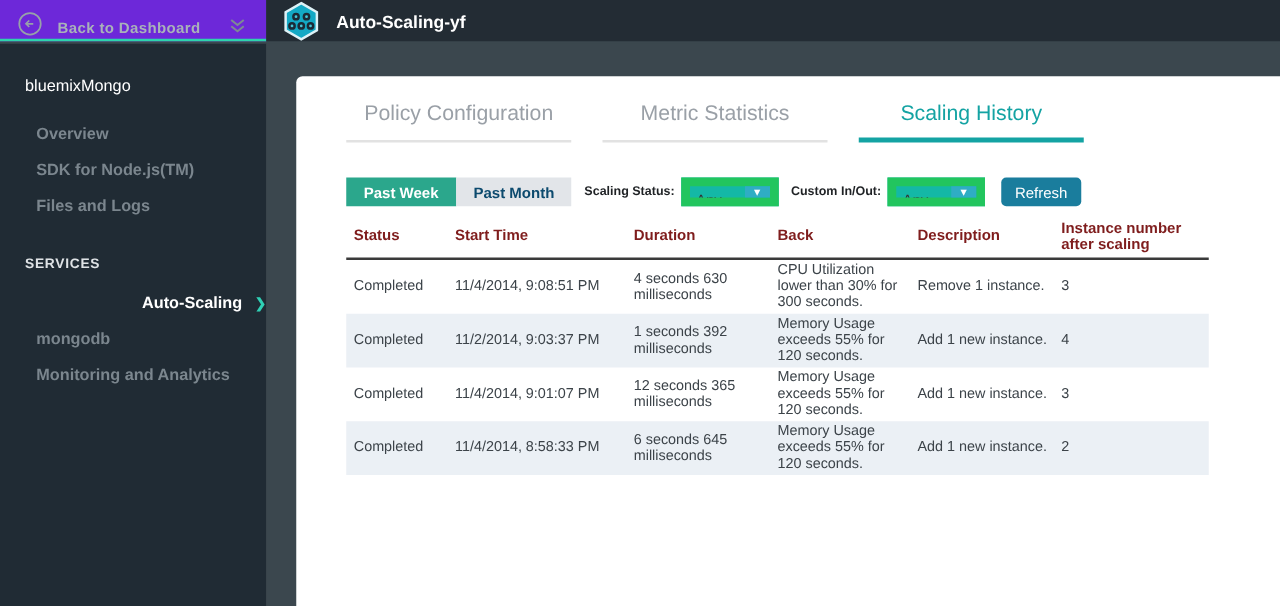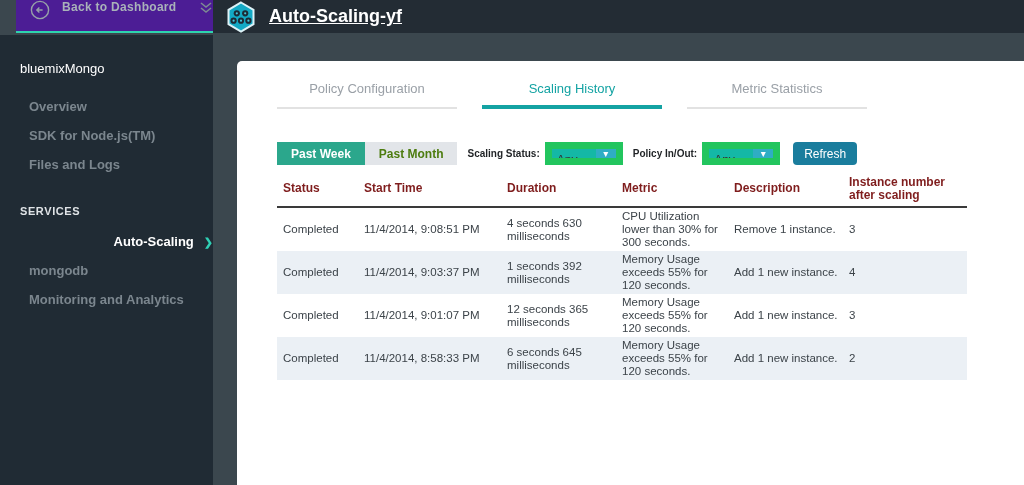--- a/index.html
+++ b/index.html
@@ -2,55 +2,55 @@
 <html><head>
 <meta charset="utf-8">
 <style>
   * { margin:0; padding:0; box-sizing:border-box; }
   html,body { width:1024px; height:485px; overflow:hidden;
     font-family:"Liberation Sans", sans-serif; background:#3b474e; }
   .app { position:relative; width:1024px; height:485px; }
 
   
   .topbar-left { position:absolute; left:0; top:0; width:213px; height:33px;
-    background:#4c1d95; border-bottom:2px solid #2ed3ae;
-    display:flex; align-items:flex-start; padding:0 14px 2px 14px; cursor:pointer;margin-left:16px; }
+    background:#6d28d9; border-bottom:2px solid #2ed3ae;
+    display:flex; align-items:flex-end; padding:0 14px 2px 14px; cursor:pointer; }
   .back-label { flex:1; margin-left:12px; font-size:12px; font-weight:bold;
     color:#a9b2b9; letter-spacing:.3px; }
   .topbar-right { position:absolute; left:213px; top:0; right:0; height:33px;
     background:#232c34; display:flex; align-items:center; padding-left:12px; }
-  .app-title { margin-left:12px; font-size:18px; font-weight:bold; color:#ffffff;text-decoration:underline; }
+  .app-title { margin-left:12px; font-size:14px; font-weight:bold; color:#ffffff; }
 
   
   .sidebar { position:absolute; left:0; top:35px; width:213px; bottom:0;
     background:#202b34; padding:26px 0 0 20px; }
   .sb-appname { font-size:13px; font-weight:normal; color:#ffffff; margin-bottom:16px; }
   .sb-item { font-size:13px; font-weight:bold; color:#7b868e; padding:7px 0 7px 9px;
     cursor:pointer; }
   .sb-section { font-size:11px; font-weight:bold; color:#dfe3e6;
     letter-spacing:.6px; margin:26px 0 10px 0; }
   .sb-item.active { color:#ffffff;text-align:right; }
   .sb-chevron { color:#2fd0b5; font-size:11px; margin-left:10px; font-weight:bold; }
 
   
   .content { position:absolute; left:213px; top:35px; right:0; bottom:0; background:#3b474e; }
   .card { position:absolute; left:24px; top:26px; right:0; bottom:0;
     background:#ffffff; border-radius:5px 0 0 0; }
 
   
   .tabs { position:absolute; top:20px; left:40px; display:flex; gap:25px; }
-  .tab { width:180px; text-align:center; font-size:13px; color:#9aa0a7;
+  .tab { width:180px; text-align:center; font-size:17px; color:#9aa0a7;
     padding-bottom:11px; border-bottom:2px solid #e2e2e2; cursor:pointer; }
   .tab.active { color:#14a3a3; border-bottom:4px solid #14a3a3; padding-bottom:9px; }
 
   
   .filters { position:absolute; top:81px; left:40px; display:flex; align-items:center; }
   .range-group { display:flex; }
   .range-btn { height:23px; padding:0 14px; display:flex; align-items:center;
-    background:#e2e5e9; color:#4d7c0f; font-size:12px; font-weight:bold;
+    background:#e2e5e9; color:#0c4a6e; font-size:12px; font-weight:bold;
     border:none; cursor:pointer; font-family:inherit; }
   .range-btn.active { background:#2ba78c; color:#ffffff; }
   .flt-label { margin-left:10px; font-size:10px; font-weight:bold; color:#1f2225;
     white-space:nowrap; }
   .select { display:flex; margin-left:5px; width:78px; height:23px;
     border:7px solid #22c55e; background:#14b8a6; cursor:pointer; }
   .select-value { flex:1; font-size:12px; color:#333333; padding:4px 0 0 5px;
     overflow:hidden; }
   .select-arrow { width:20px; background:#2fadc4; color:#ffffff;
     display:flex; align-items:center; justify-content:center; font-size:10px; }
@@ -123,64 +123,64 @@
     </div>
     <div class="sb-item">mongodb</div>
     <div class="sb-item">Monitoring and Analytics</div>
   </div>
 
   <div class="content">
     <div class="card">
 
       <div class="tabs">
         <div class="tab">Policy Configuration</div>
+        <div class="tab">Metric Statistics</div>
         <div class="tab active">Scaling History</div>
-        <div class="tab">Metric Statistics</div>
       </div>
 
       <div class="filters">
         <div class="range-group">
           <button class="range-btn active">Past Week</button>
           <button class="range-btn">Past Month</button>
         </div>
         <span class="flt-label">Scaling Status:</span>
         <div class="select">
           <span class="select-value">Any</span>
           <span class="select-arrow">▾</span>
         </div>
-        <span class="flt-label">Policy In/Out:</span>
+        <span class="flt-label">Custom In/Out:</span>
         <div class="select">
           <span class="select-value">Any</span>
           <span class="select-arrow">▾</span>
         </div>
         <button class="refresh-btn">Refresh</button>
       </div>
 
       <div class="table">
         <div class="thead">
           <div>Status</div>
           <div>Start Time</div>
           <div>Duration</div>
-          <div>Metric</div>
+          <div>Back</div>
           <div>Description</div>
           <div>Instance number after scaling</div>
         </div>
 
         <div class="trow">
           <div>Completed</div>
           <div>11/4/2014, 9:08:51 PM</div>
           <div>4 seconds 630 milliseconds</div>
           <div>CPU Utilization lower than 30% for 300 seconds.</div>
           <div>Remove 1 instance.</div>
           <div>3</div>
         </div>
 
         <div class="trow alt">
           <div>Completed</div>
-          <div>11/4/2014, 9:03:37 PM</div>
+          <div>11/2/2014, 9:03:37 PM</div>
           <div>1 seconds 392 milliseconds</div>
           <div>Memory Usage exceeds 55% for 120 seconds.</div>
           <div>Add 1 new instance.</div>
           <div>4</div>
         </div>
 
         <div class="trow">
           <div>Completed</div>
           <div>11/4/2014, 9:01:07 PM</div>
           <div>12 seconds 365 milliseconds</div>

